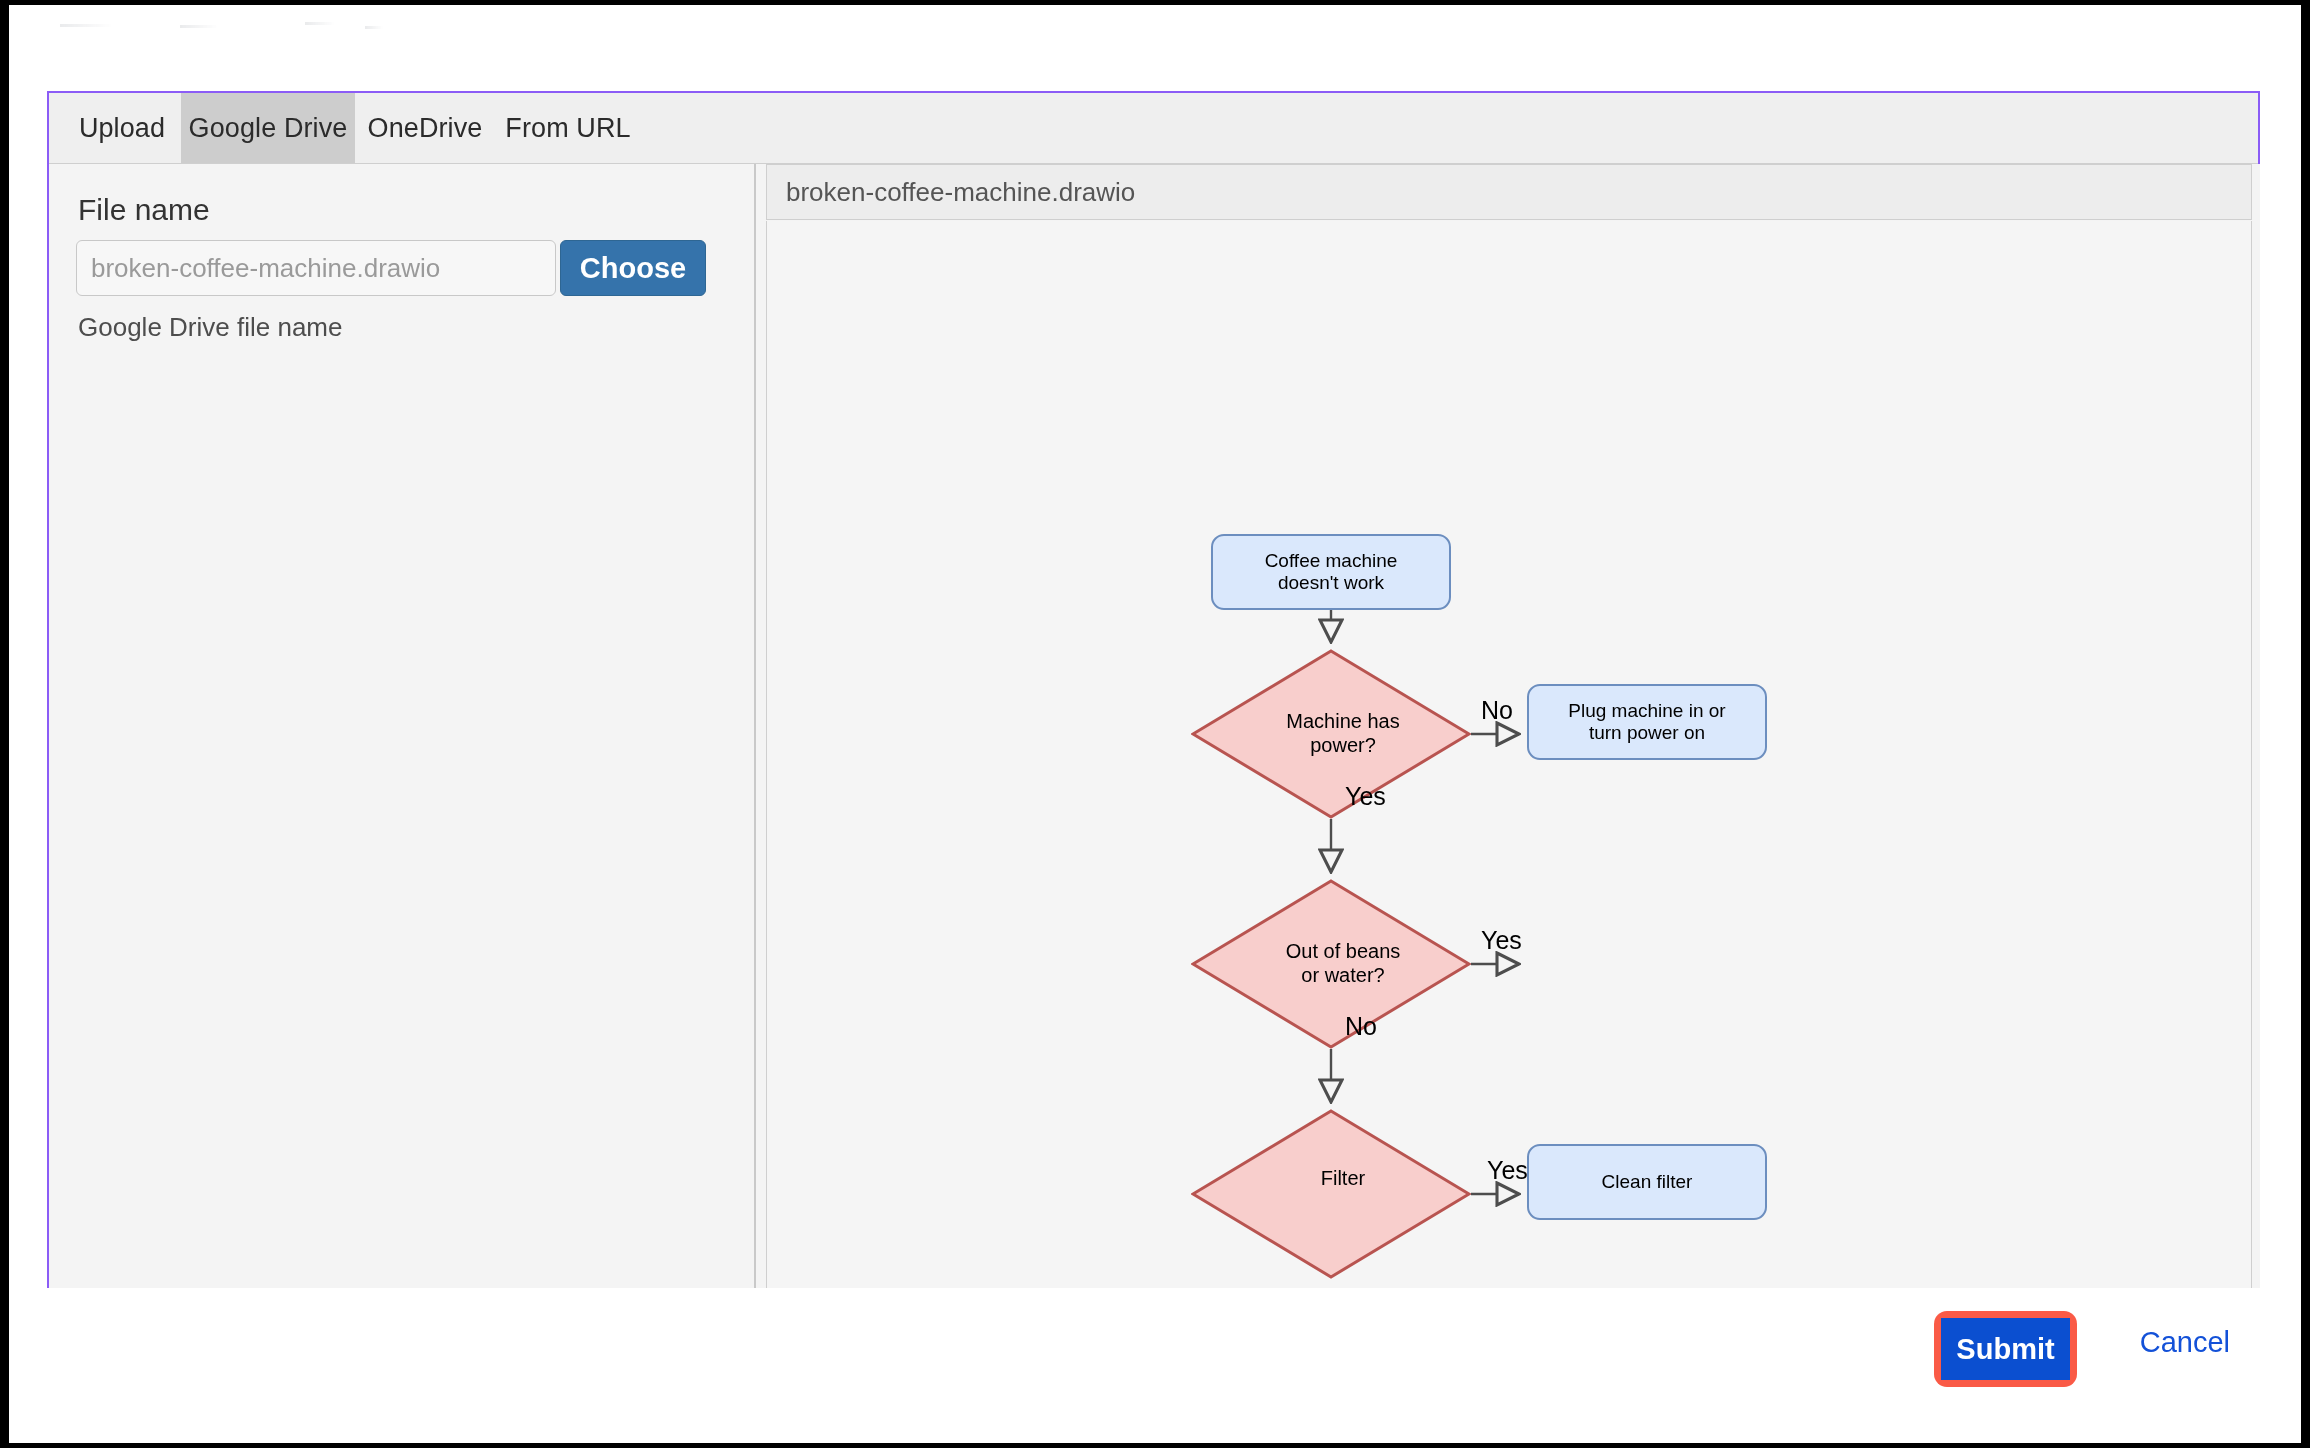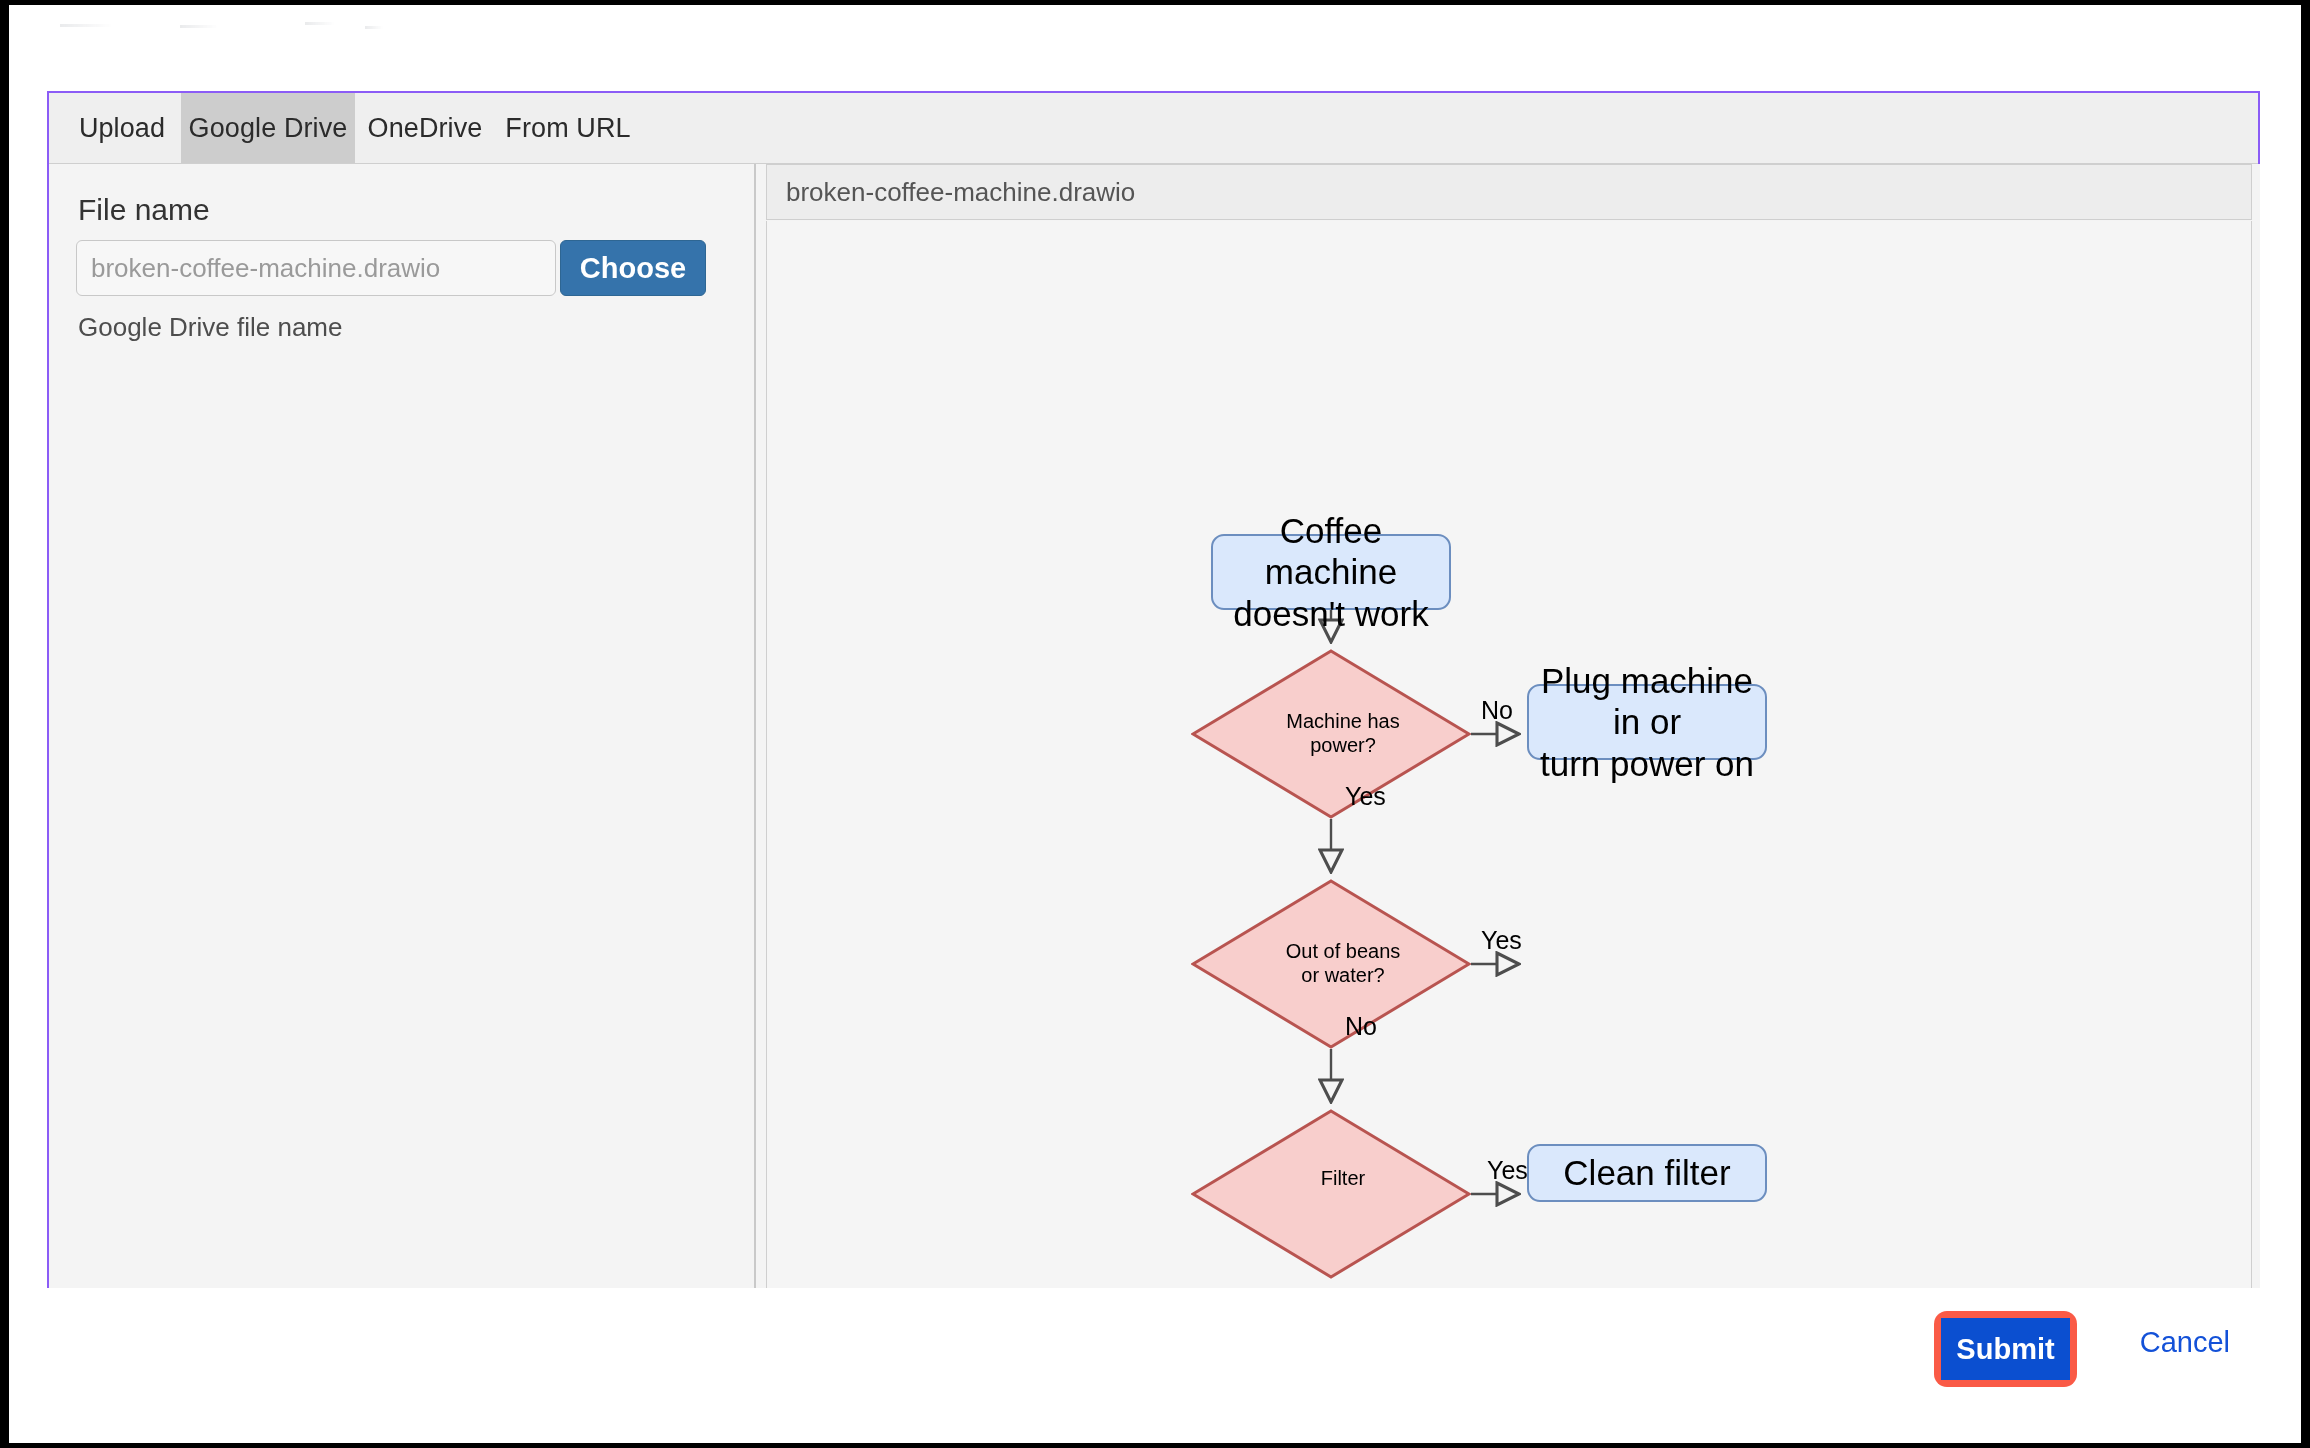--- a/index.html
+++ b/index.html
@@ -187,21 +187,21 @@
   }
 
   
   .node {
     position: absolute;
     box-sizing: border-box;
     display: flex;
     align-items: center;
     justify-content: center;
     text-align: center;
-    font-size: 35px;
+    font-size: 19px;
     color: #000000;
     line-height: 1.18;
     white-space: pre-line;
   }
   .node.process {
     background: #dae8fc;
     border: 2px solid #6c8ebf;
     border-radius: 13px;
   }
   .diamond-wrap { position: absolute; }
@@ -367,21 +367,21 @@
           </div>
 
 
           <div class="diamond-wrap" style="left:424px;top:888px;width:280px;height:170px;">
             <svg class="diamond-shape" viewBox="0 0 280 170" preserveAspectRatio="none">
               <polygon points="140,2 278,85 140,168 2,85" fill="#f8cecc" stroke="#b85450" stroke-width="3"></polygon>
             </svg>
             <div class="diamond-label" style="align-items:flex-start;padding-top:58px;box-sizing:border-box;">Filter</div>
           </div>
 
-          <div class="node process" style="left:760px;top:923px;width:240px;height:58px;">
+          <div class="node process" style="left:760px;top:923px;width:240px;height:76px;">
             <span>Clean filter</span>
           </div>
 
           <div class="edge-label" style="left:714px;top:475px;">No</div>
           <div class="edge-label" style="left:578px;top:561px;">Yes</div>
           <div class="edge-label" style="left:714px;top:705px;">Yes</div>
           <div class="edge-label" style="left:578px;top:791px;">No</div>
           <div class="edge-label" style="left:720px;top:935px;">Yes</div>
 
         </div>

